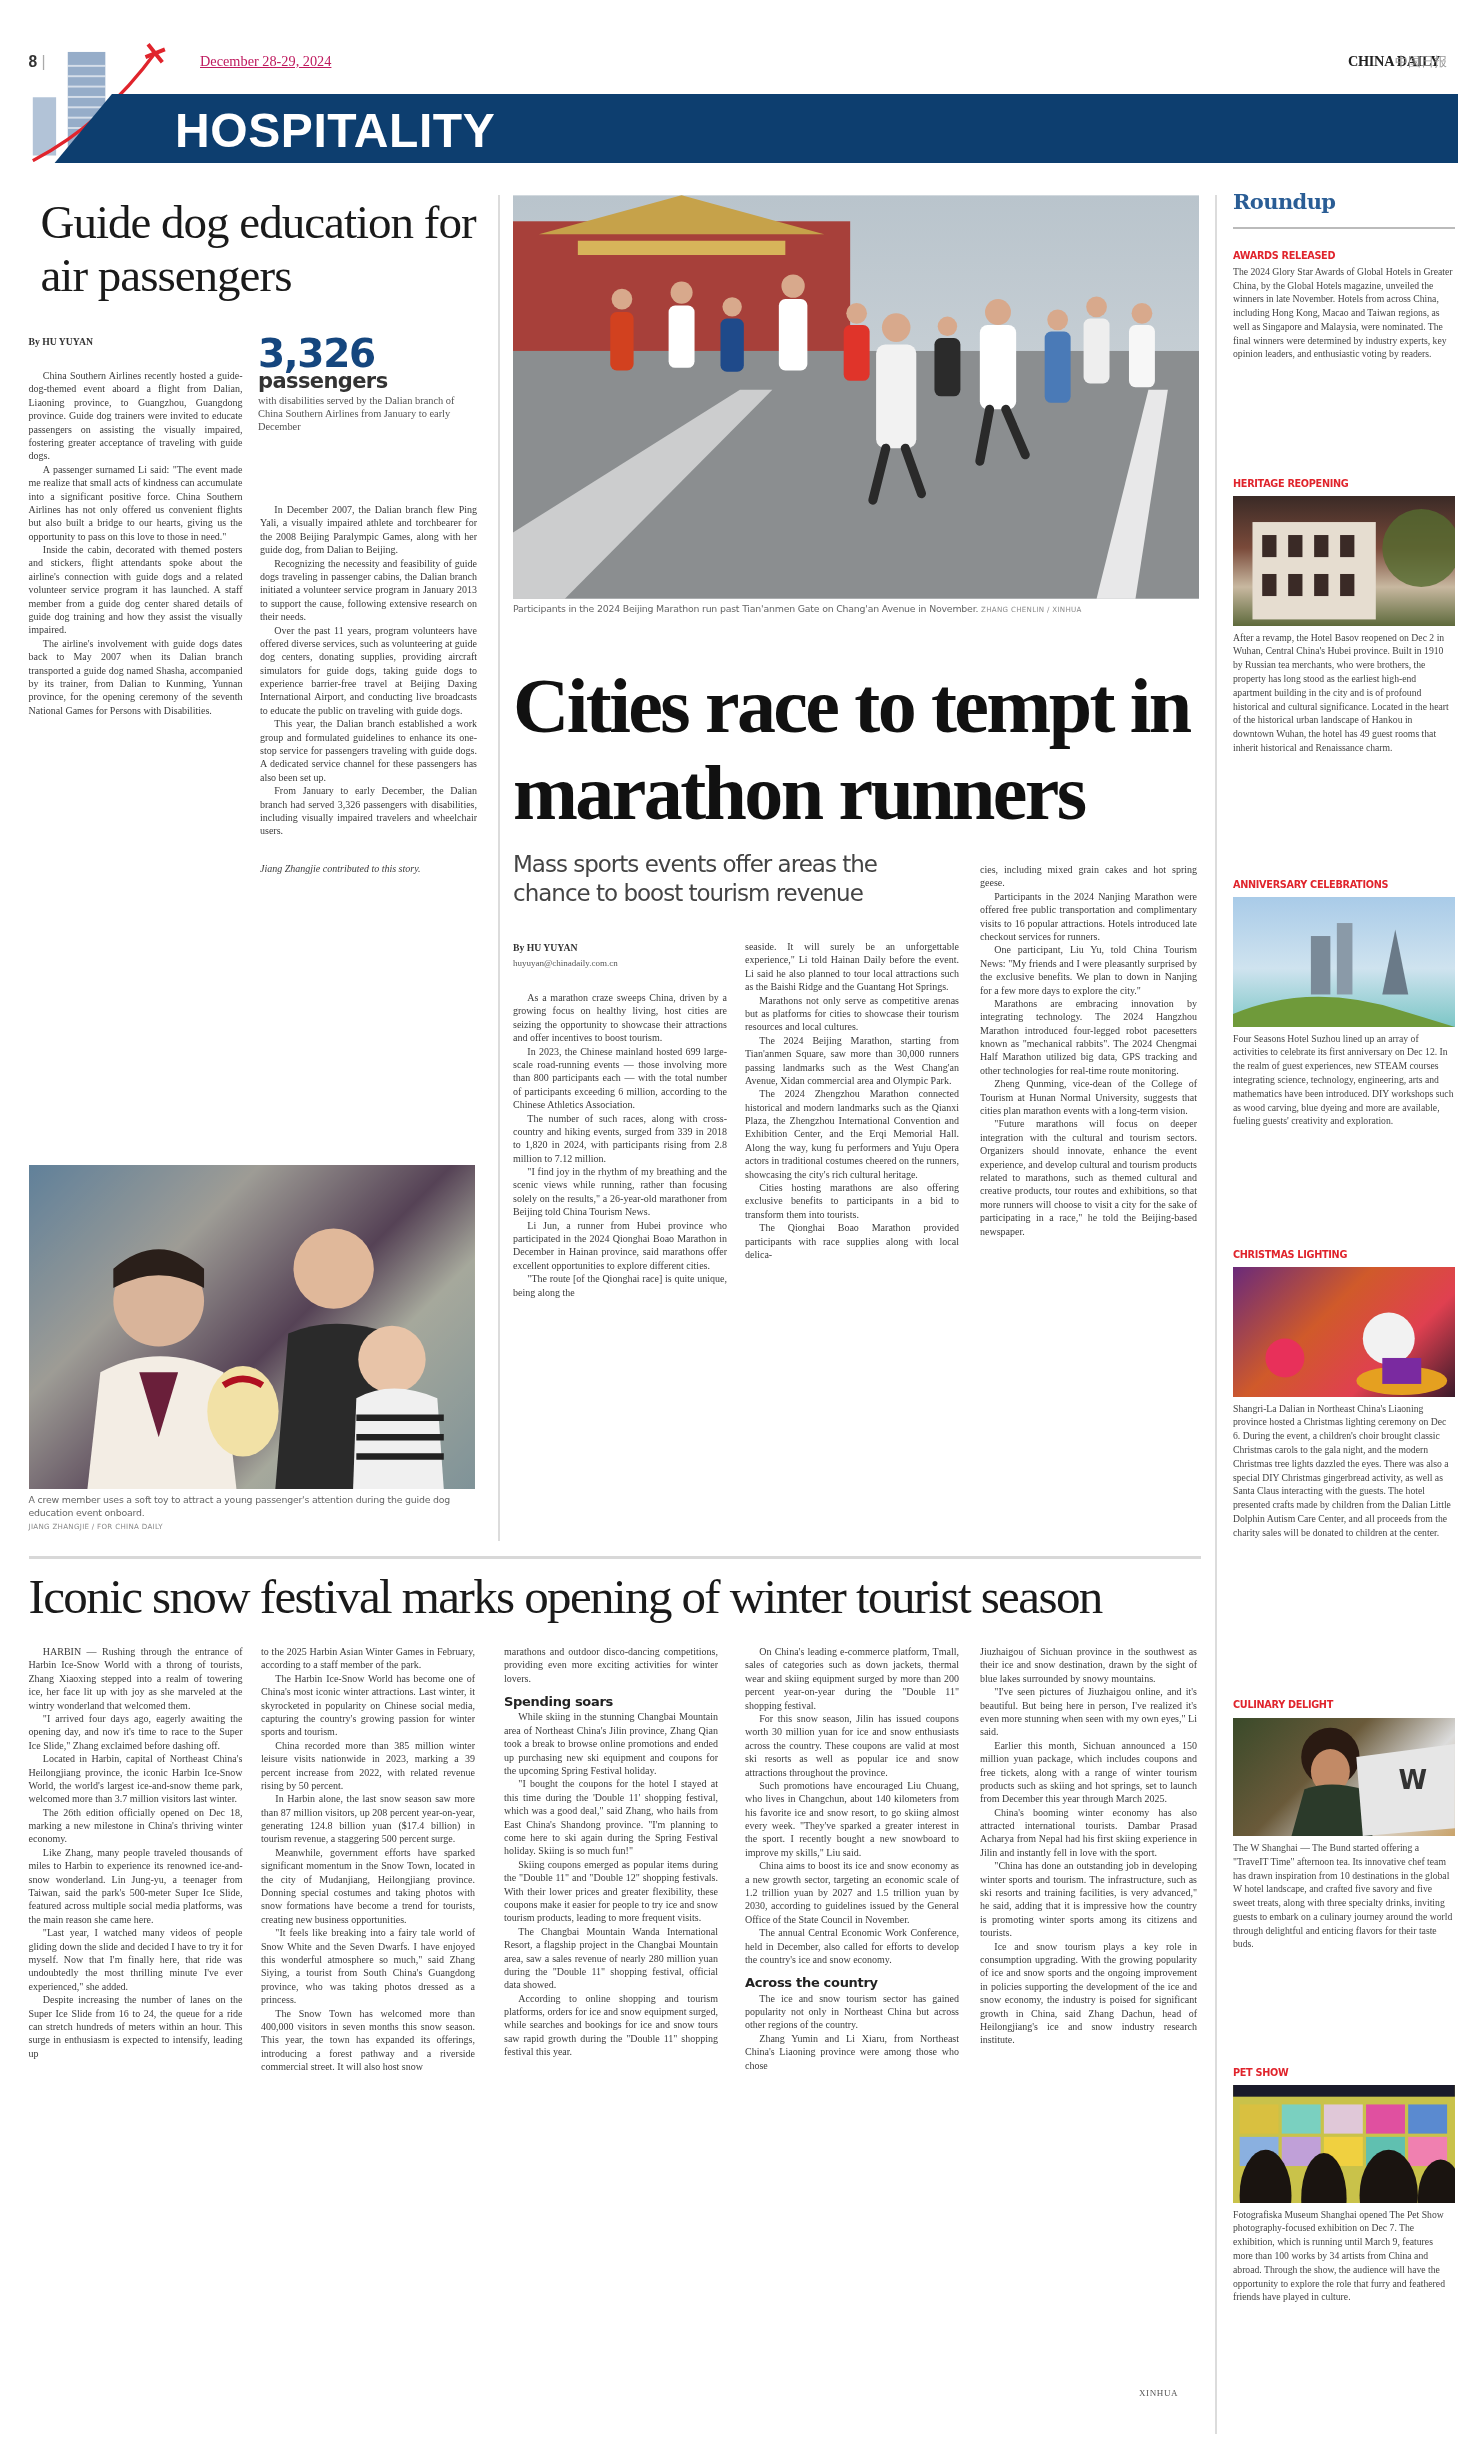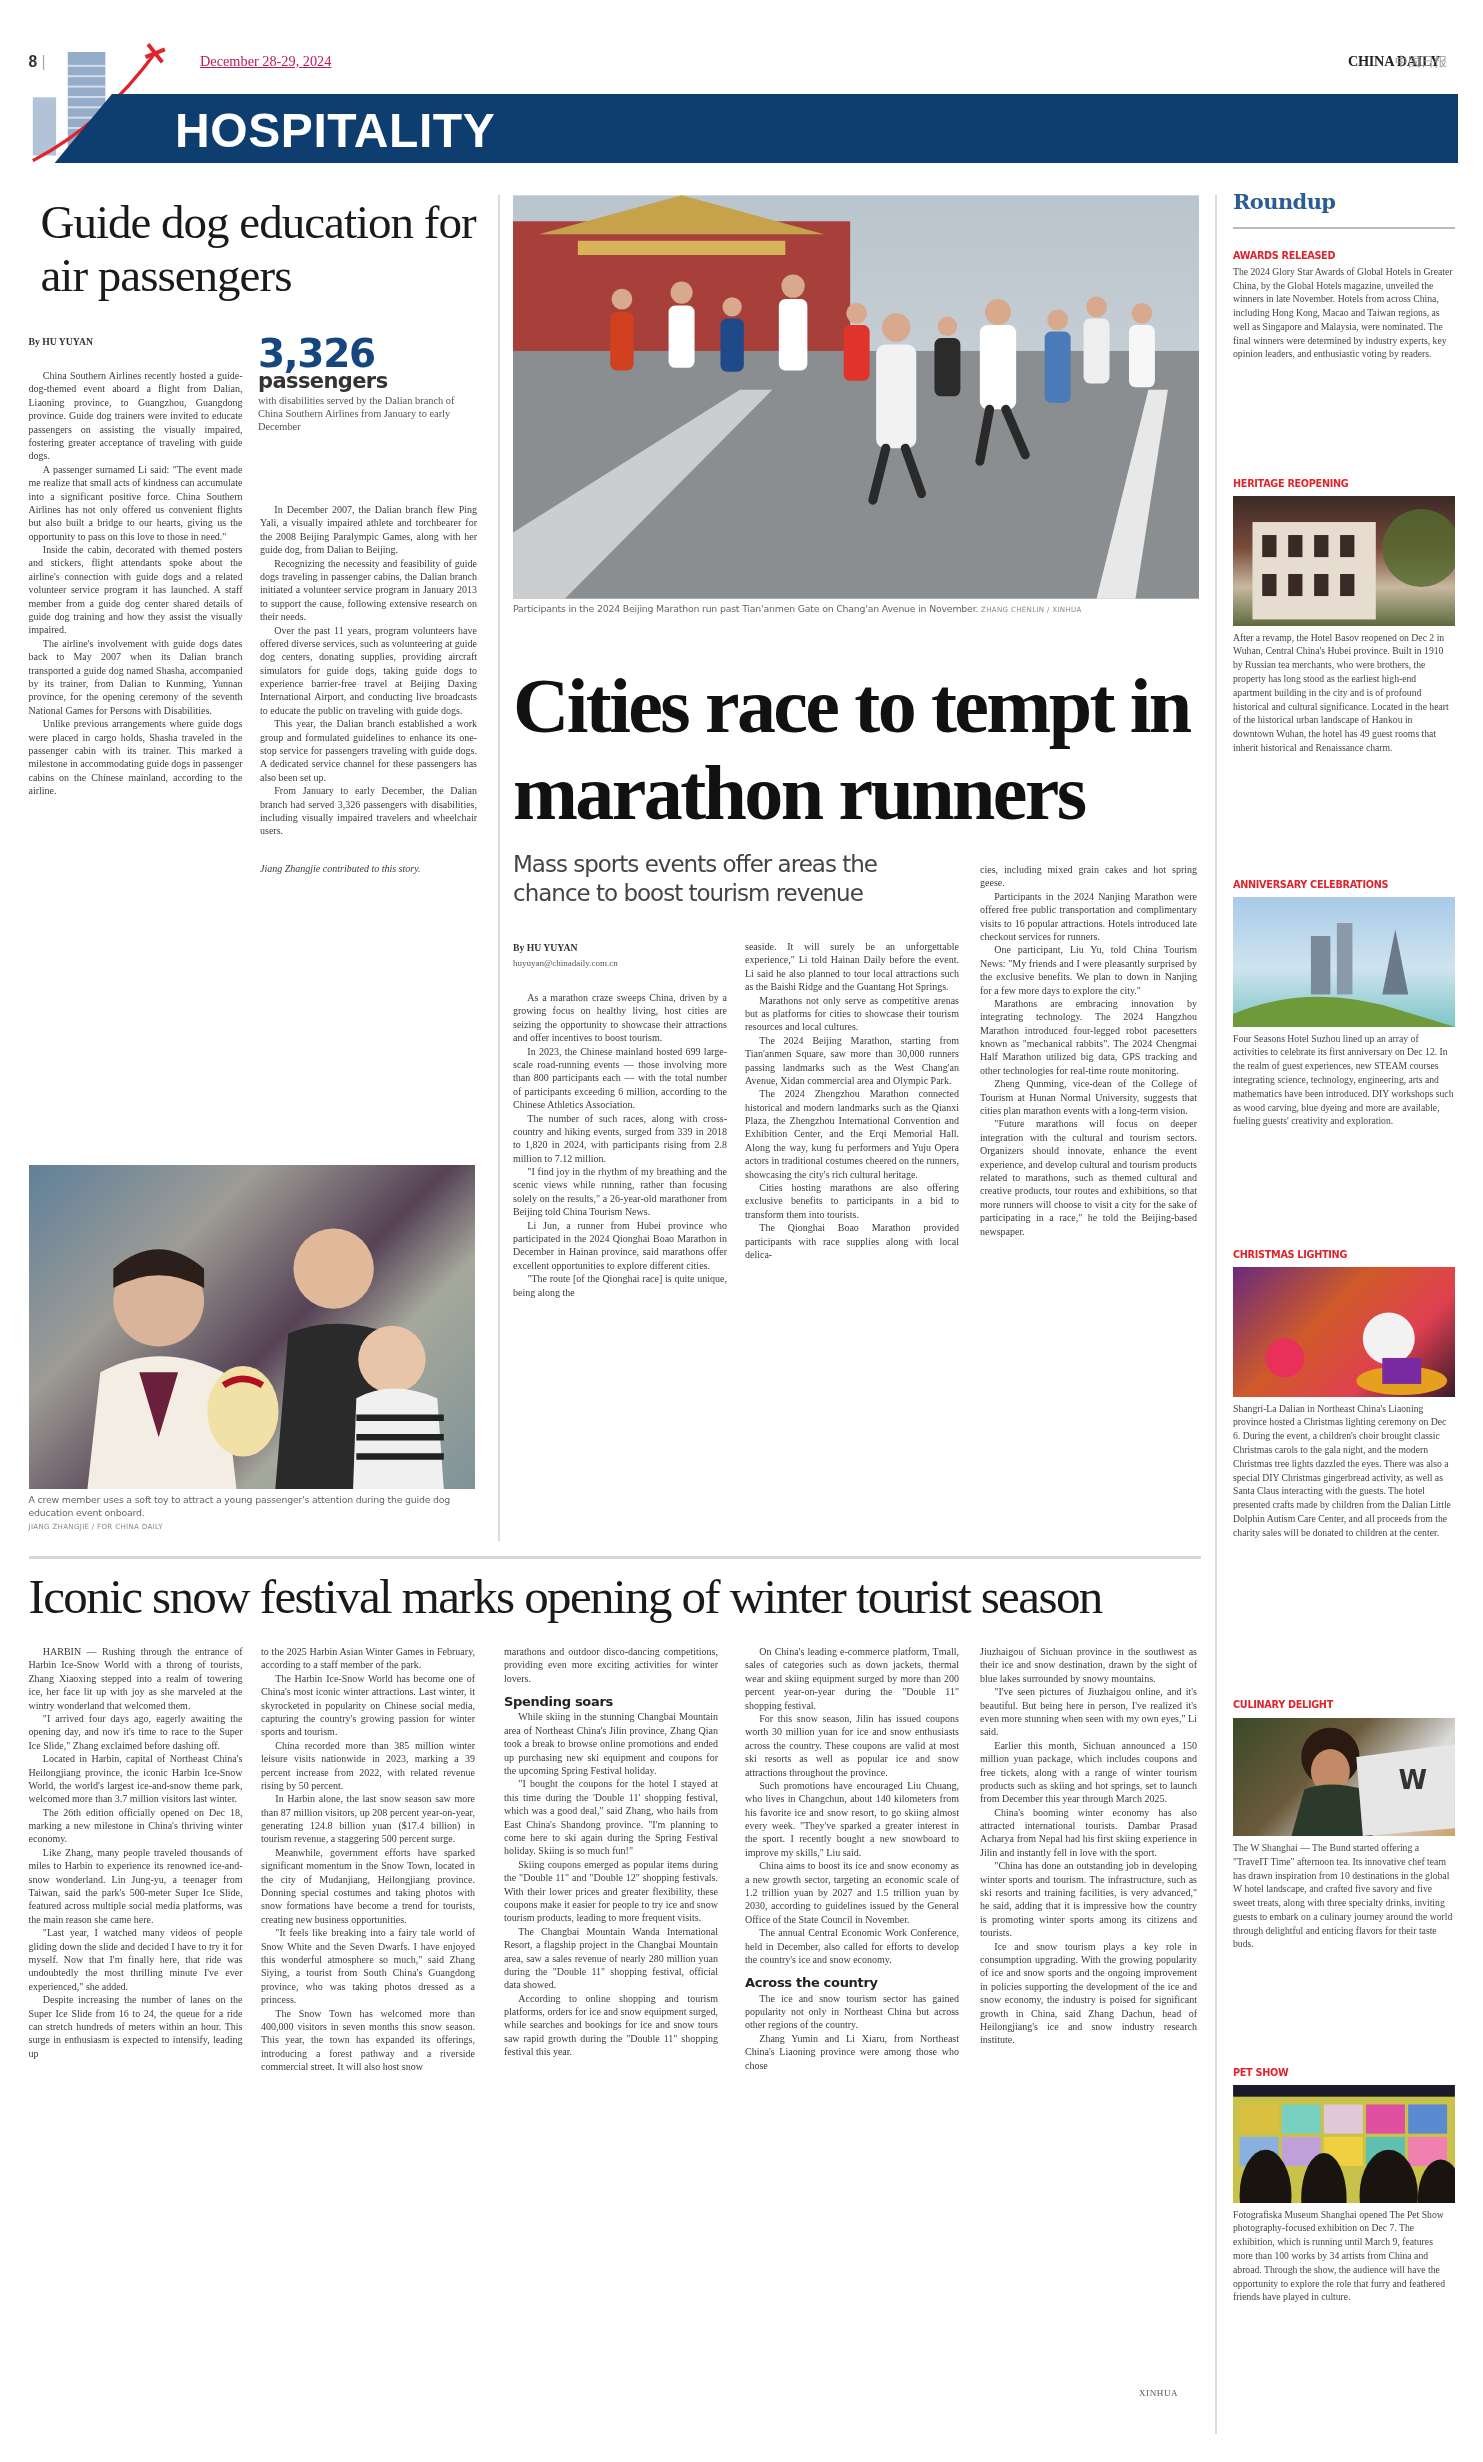--- a/index.html
+++ b/index.html
@@ -82,21 +82,20 @@
 
 <div class="abs stat-num">3,326</div>
 <div class="abs stat-unit">passengers</div>
 <div class="abs stat-desc">with disabilities served by the Dalian branch of China Southern Airlines from January to early December</div>
 
 <div class="abs col" style="left:28.5px;top:369px;width:214px">
   <p>China Southern Airlines recently hosted a guide-dog-themed event aboard a flight from Dalian, Liaoning province, to Guangzhou, Guangdong province. Guide dog trainers were invited to educate passengers on assisting the visually impaired, fostering greater acceptance of traveling with guide dogs.</p>
   <p>A passenger surnamed Li said: "The event made me realize that small acts of kindness can accumulate into a significant positive force. China Southern Airlines has not only offered us convenient flights but also built a bridge to our hearts, giving us the opportunity to pass on this love to those in need."</p>
   <p>Inside the cabin, decorated with themed posters and stickers, flight attendants spoke about the airline's connection with guide dogs and a related volunteer service program it has launched. A staff member from a guide dog center shared details of guide dog training and how they assist the visually impaired.</p>
   <p>The airline's involvement with guide dogs dates back to May 2007 when its Dalian branch transported a guide dog named Shasha, accompanied by its trainer, from Dalian to Kunming, Yunnan province, for the opening ceremony of the seventh National Games for Persons with Disabilities.</p>
-  <p>Unlike previous arrangements where guide dogs were placed in cargo holds, Shasha traveled in the passenger cabin with its trainer. This marked a milestone in accommodating guide dogs in passenger cabins on the Chinese mainland, according to the airline.</p>
 </div>
 <div class="abs col" style="left:260px;top:503px;width:217px">
   <p>In December 2007, the Dalian branch flew Ping Yali, a visually impaired athlete and torchbearer for the 2008 Beijing Paralympic Games, along with her guide dog, from Dalian to Beijing.</p>
   <p>Recognizing the necessity and feasibility of guide dogs traveling in passenger cabins, the Dalian branch initiated a volunteer service program in January 2013 to support the cause, following extensive research on their needs.</p>
   <p>Over the past 11 years, program volunteers have offered diverse services, such as volunteering at guide dog centers, donating supplies, providing aircraft simulators for guide dogs, taking guide dogs to experience barrier-free travel at Beijing Daxing International Airport, and conducting live broadcasts to educate the public on traveling with guide dogs.</p>
   <p>This year, the Dalian branch established a work group and formulated guidelines to enhance its one-stop service for passengers traveling with guide dogs. A dedicated service channel for these passengers has also been set up.</p>
   <p>From January to early December, the Dalian branch had served 3,326 passengers with disabilities, including visually impaired travelers and wheelchair users.</p>
   <p style="text-indent:0;margin-top:24px;font-style:italic">Jiang Zhangjie contributed to this story.</p>
 </div>
 

